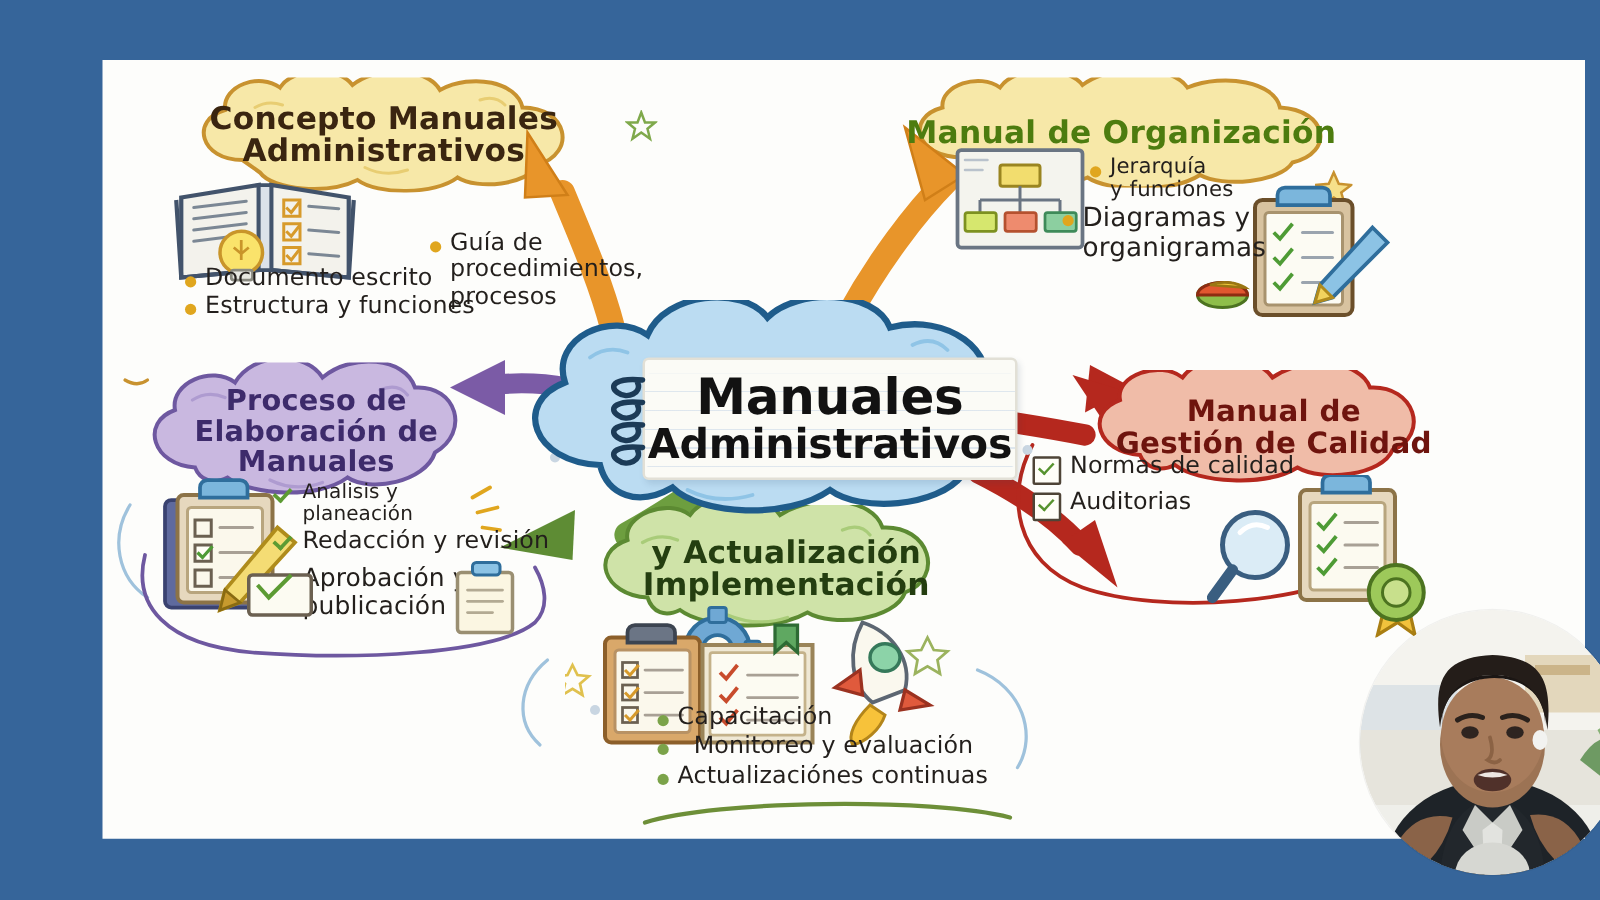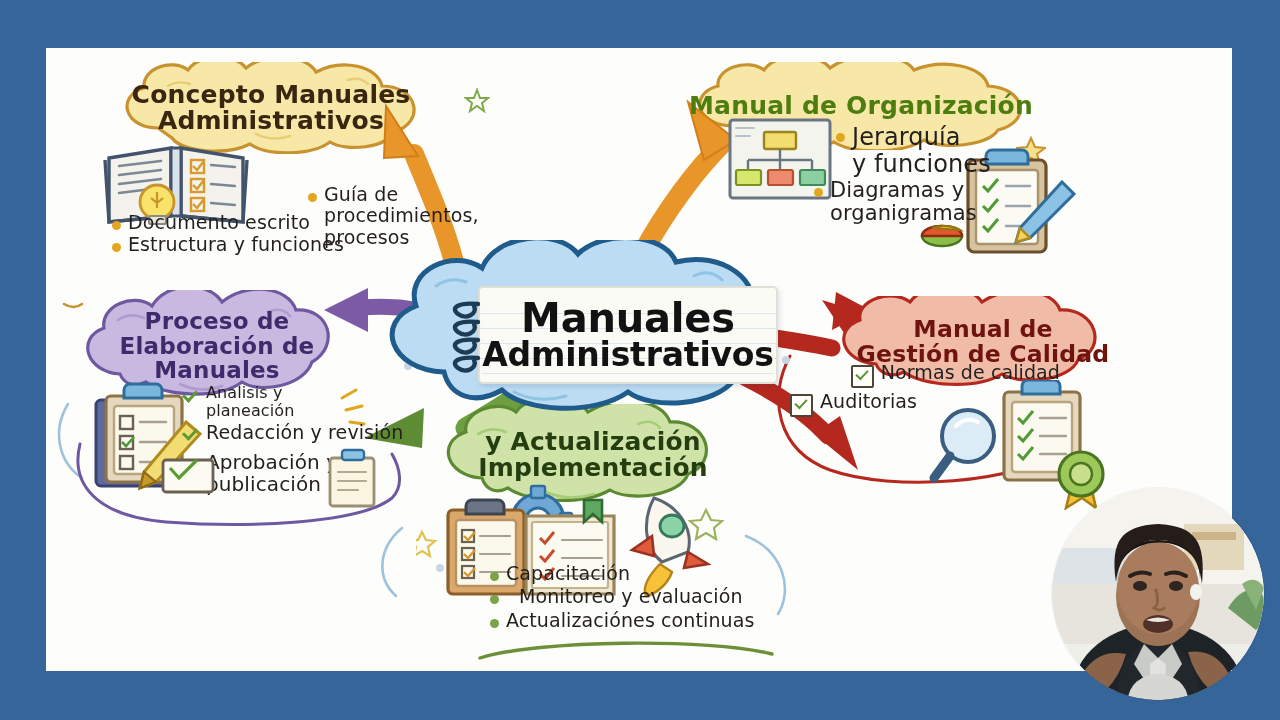--- a/index.html
+++ b/index.html
@@ -2,21 +2,21 @@
 <html><head>
 <meta charset="utf-8">
 <style>
   html,body{margin:0;padding:0;}
   body{
     width:1280px;height:720px;overflow:hidden;
     background:#36659A;
     font-family:"DejaVu Sans","Liberation Sans",sans-serif;
     position:relative;
   }
-  #stage{position:absolute;inset:0;width:1076px;height:720px;}
+  #stage{position:absolute;inset:0;width:1076px;height:720px;margin-left:36px;}
 
   
   .slide{
     position:absolute;left:46px;top:48px;width:1186px;height:623px;
     background:#FDFDFB;overflow:hidden;
   }
 
   
   .cloud{position:absolute;display:flex;align-items:center;justify-content:center;text-align:center;}
   .cloud .cloudtext{position:relative;z-index:3;line-height:1.06;font-weight:700;letter-spacing:.2px;}
@@ -179,21 +179,21 @@
       <rect x="74" y="56" width="25" height="15" rx="2" fill="#8CCFA0" stroke="#3E8A59" stroke-width="2.2"></rect>
       <g stroke="#B9C2CC" stroke-width="2" stroke-linecap="round">
           <path d="M10 14 L28 14"></path>
           <path d="M10 22 L24 22"></path>
         </g>
     </svg>
 
     <div class="blist" style="left:790px;top:76px;width:210px;">
       <div class="brow">
         <span class="bdot" style="background:#E0A61E;"></span>
-        <span class="btext" style="font-size:24px;">
+        <span class="btext" style="font-size:17px;">
           <span>Jerarquía</span><br>
           <span>y funciones</span>
         </span>
       </div>
       <div class="brow" style="margin-left:-22px;">
         <span class="bdot" style="background:#E0A61E;"></span>
         <span class="btext" style="font-size:21px;">
           <span>Diagramas y</span><br>
           <span>organigramas</span>
         </span>
@@ -326,21 +326,21 @@
                  C182 -12 226 -8 234 14 C270 12 282 52 252 64 C244 84 196 90 176 78
                  C150 94 96 90 78 76 C66 82 54 78 50 68 Z" fill="#F0BCA8" stroke="#B5281E" stroke-width="3.2"></path>
       </svg>
       <div class="cloudtext" style="font-size:23.5px;color:#6E140E;">
         <div>Manual de</div>
         <div>Gestión de Calidad</div>
       </div>
     </div>
 
     <div class="blist" style="left:744px;top:314px;width:270px;">
-      <div class="brow" style="margin-bottom:3px;justify-content:flex-end;">
+      <div class="brow" style="margin-bottom:3px;">
         <span class="chk"></span>
         <span class="btext">Normas de calidad</span>
       </div>
       <div class="brow">
         <span class="chk"></span>
         <span class="btext">Auditorias</span>
       </div>
     </div>
 
     <svg class="doodle" style="left:880px;top:332px;width:190px;height:130px;z-index:6;" viewBox="0 0 190 130">

